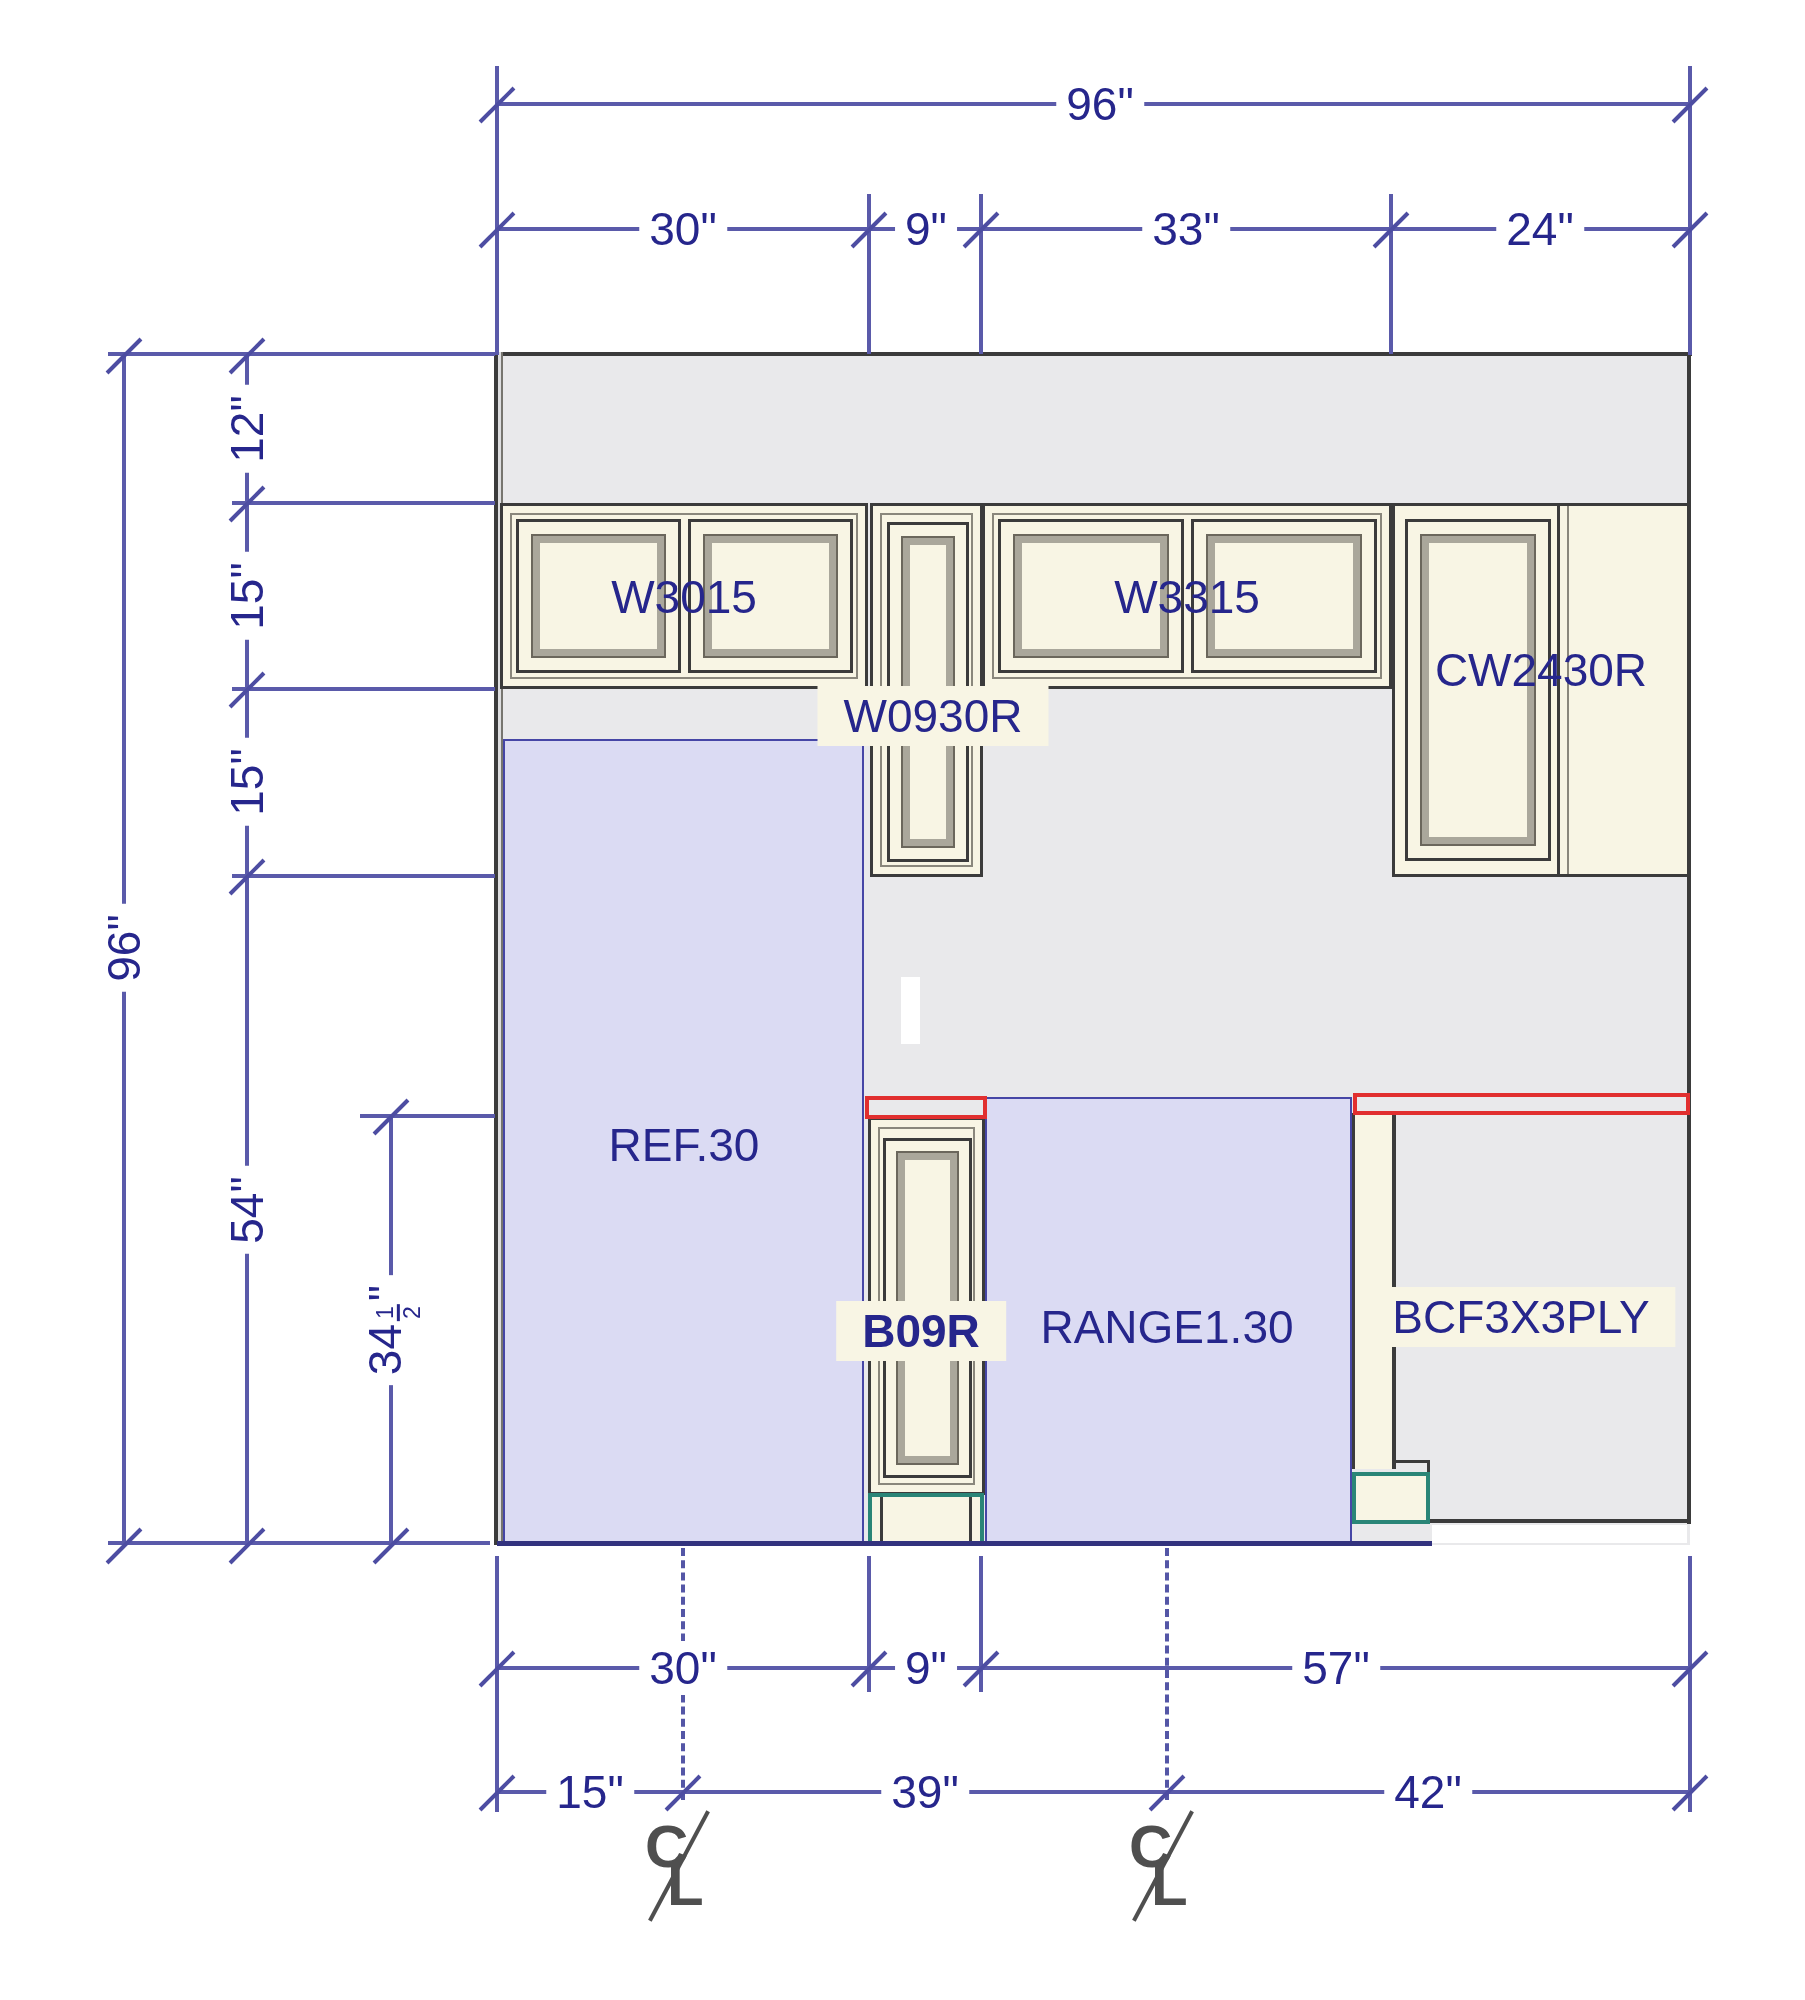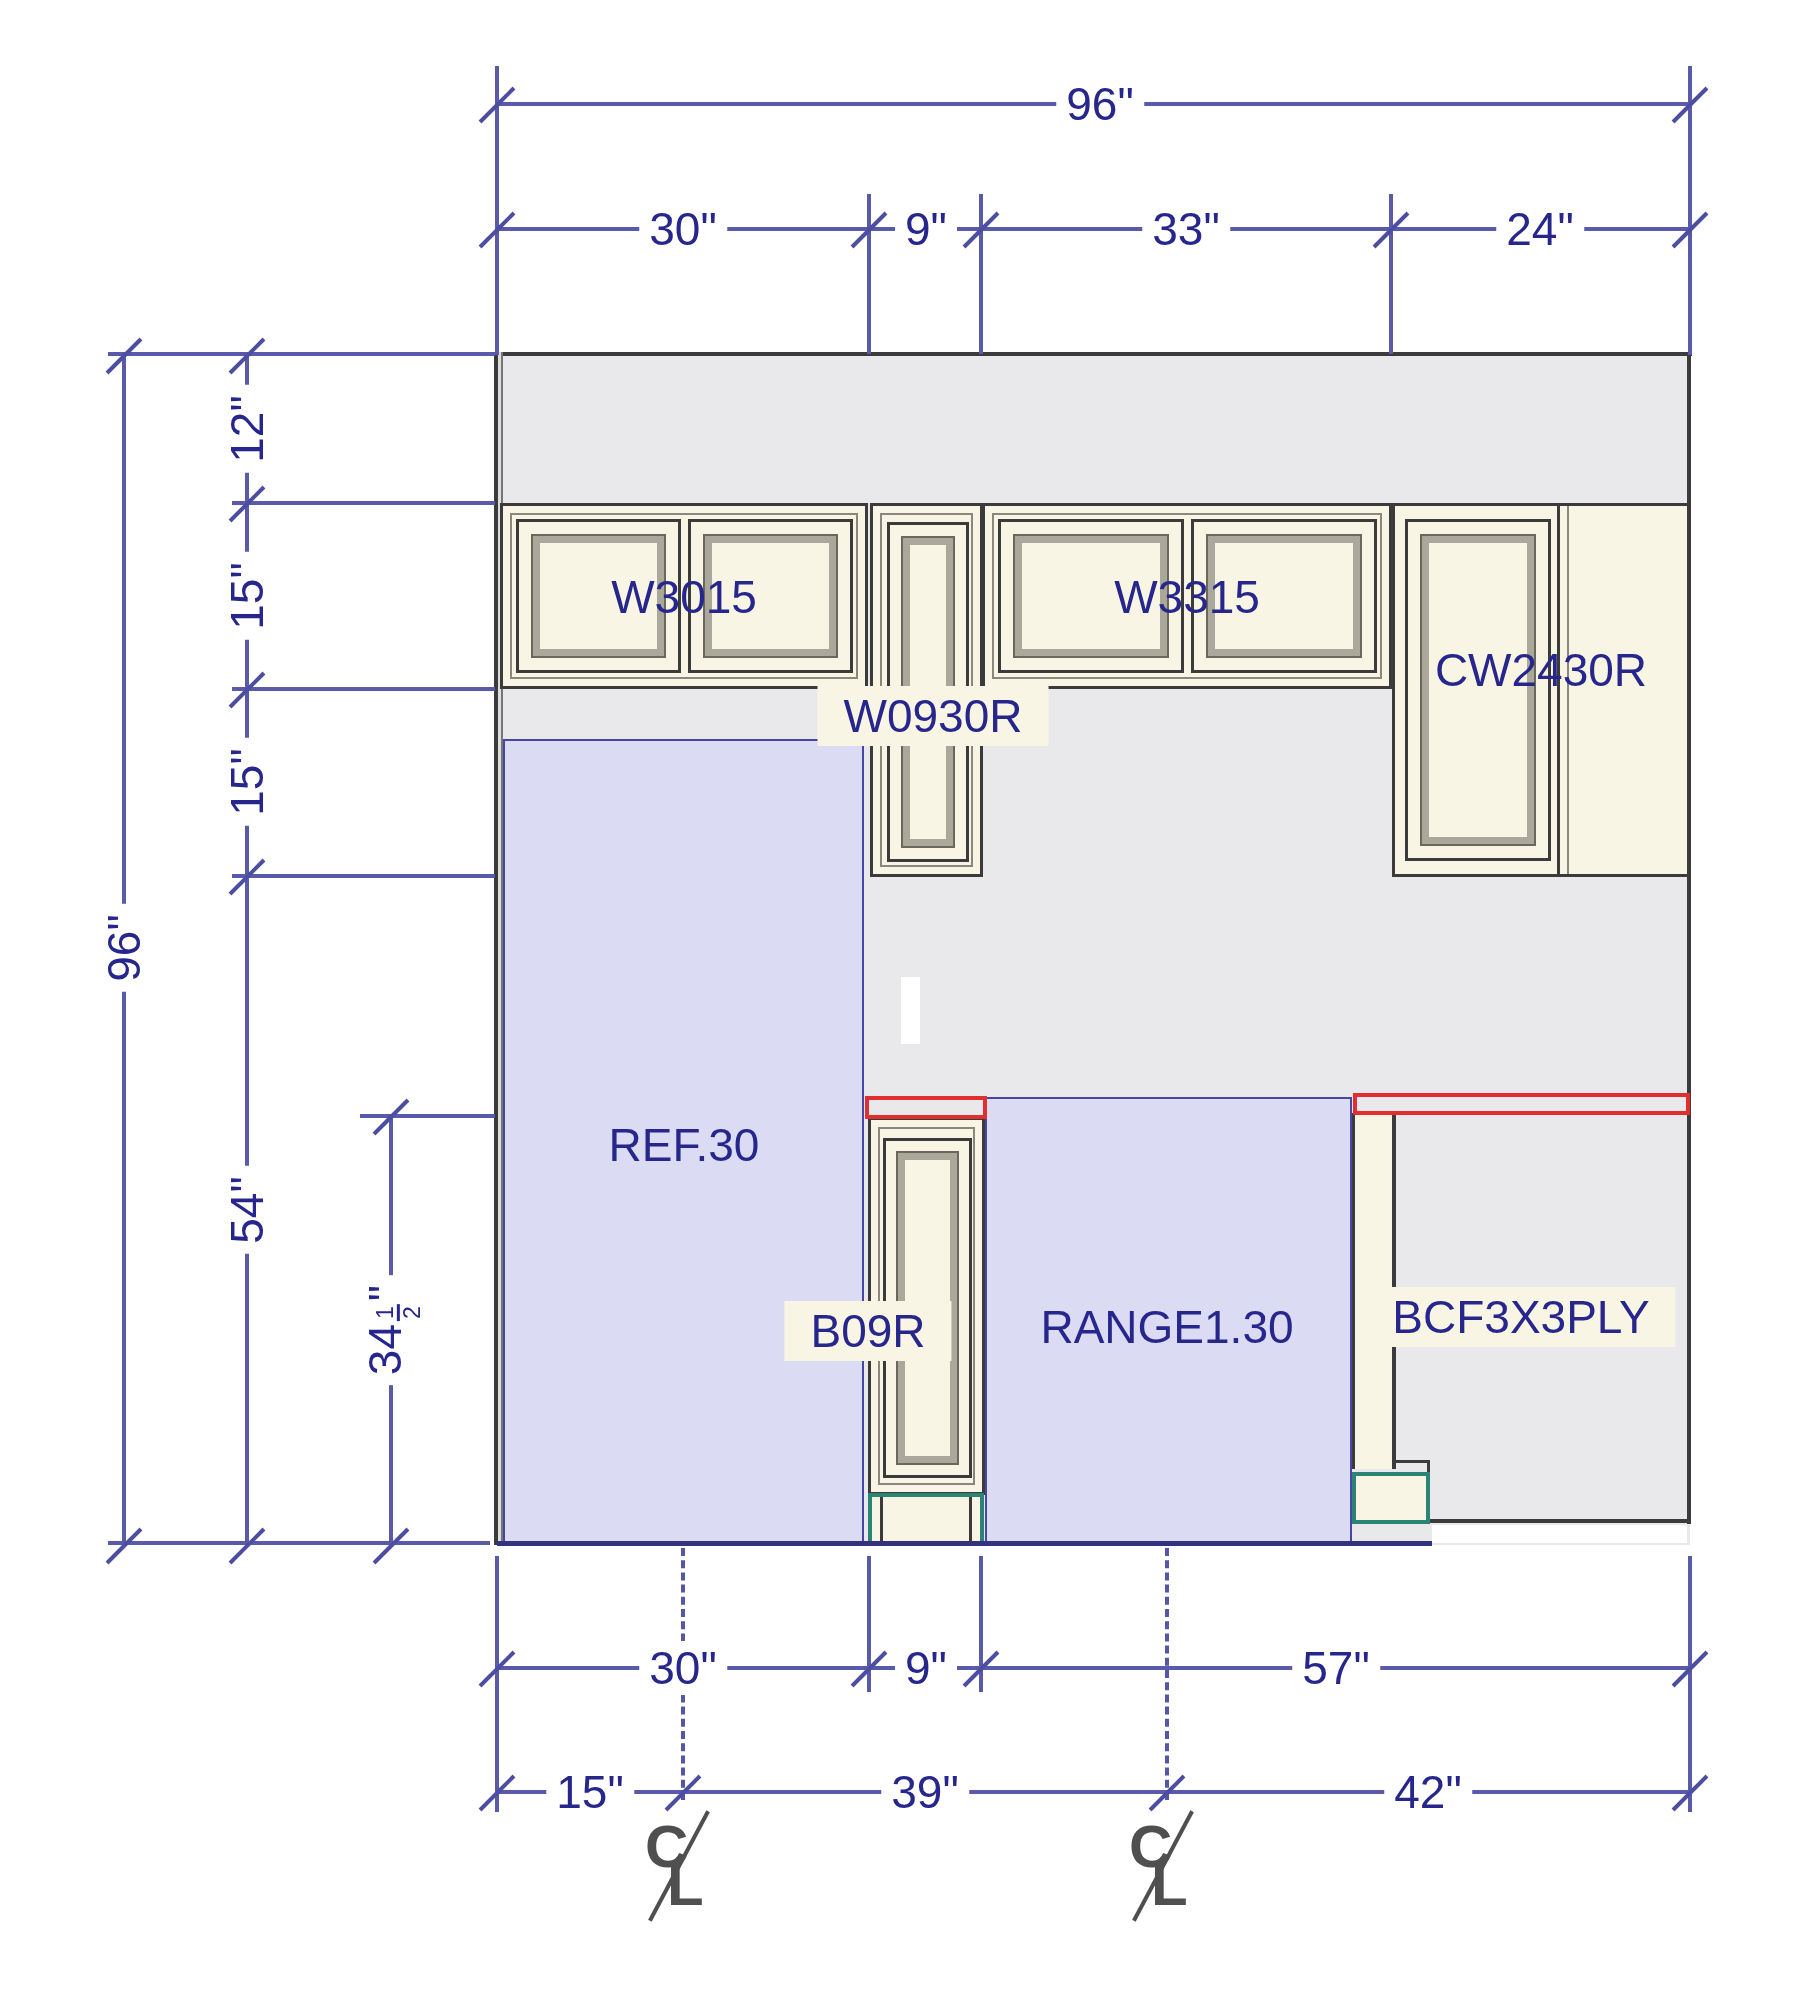--- a/index.html
+++ b/index.html
@@ -110,21 +110,21 @@
   <div class="dk" style="left:1427px;top:1460px;width:3px;height:16px;z-index:2;"></div>
   <div class="teal" style="left:1352px;top:1472px;width:78px;height:52px;z-index:3;"></div>
   <div class="dk" style="left:1393px;top:1519px;width:297px;height:4px;z-index:2;"></div>
   <div style="position:absolute;left:1432px;top:1525px;width:255px;height:18px;background:#fff;z-index:2;"></div>
 
   <div class="cabl" style="left:684px;top:597px;">W3015</div>
   <div class="cabl" style="left:1187px;top:597px;">W3315</div>
   <div class="cabl mask" style="left:933px;top:716px;">W0930R</div>
   <div class="cabl" style="left:1541px;top:670px;">CW2430R</div>
   <div class="cabl" style="left:684px;top:1145px;">REF.30</div>
-  <div class="cabl mask" style="left:868px;top:1331px;">B09R</div>
+  <div class="cabl mask" style="left:921px;top:1331px;font-weight:bold;">B09R</div>
   <div class="cabl" style="left:1167px;top:1327px;text-align:right;">RANGE1.30</div>
   <div class="cabl mask" style="left:1521px;top:1317px;">BCF3X3PLY</div>
 
   <div class="lh" style="left:497px;top:102px;width:1193px;"></div>
   <div class="lh" style="left:497px;top:227px;width:1193px;"></div>
   <div class="lv" style="left:122px;top:355px;height:1190px;"></div>
   <div class="lv" style="left:245px;top:355px;height:1190px;"></div>
   <div class="lv" style="left:389px;top:1114px;height:431px;"></div>
   <div class="lh" style="left:497px;top:1666px;width:1193px;"></div>
   <div class="lh" style="left:497px;top:1790px;width:1193px;"></div>

